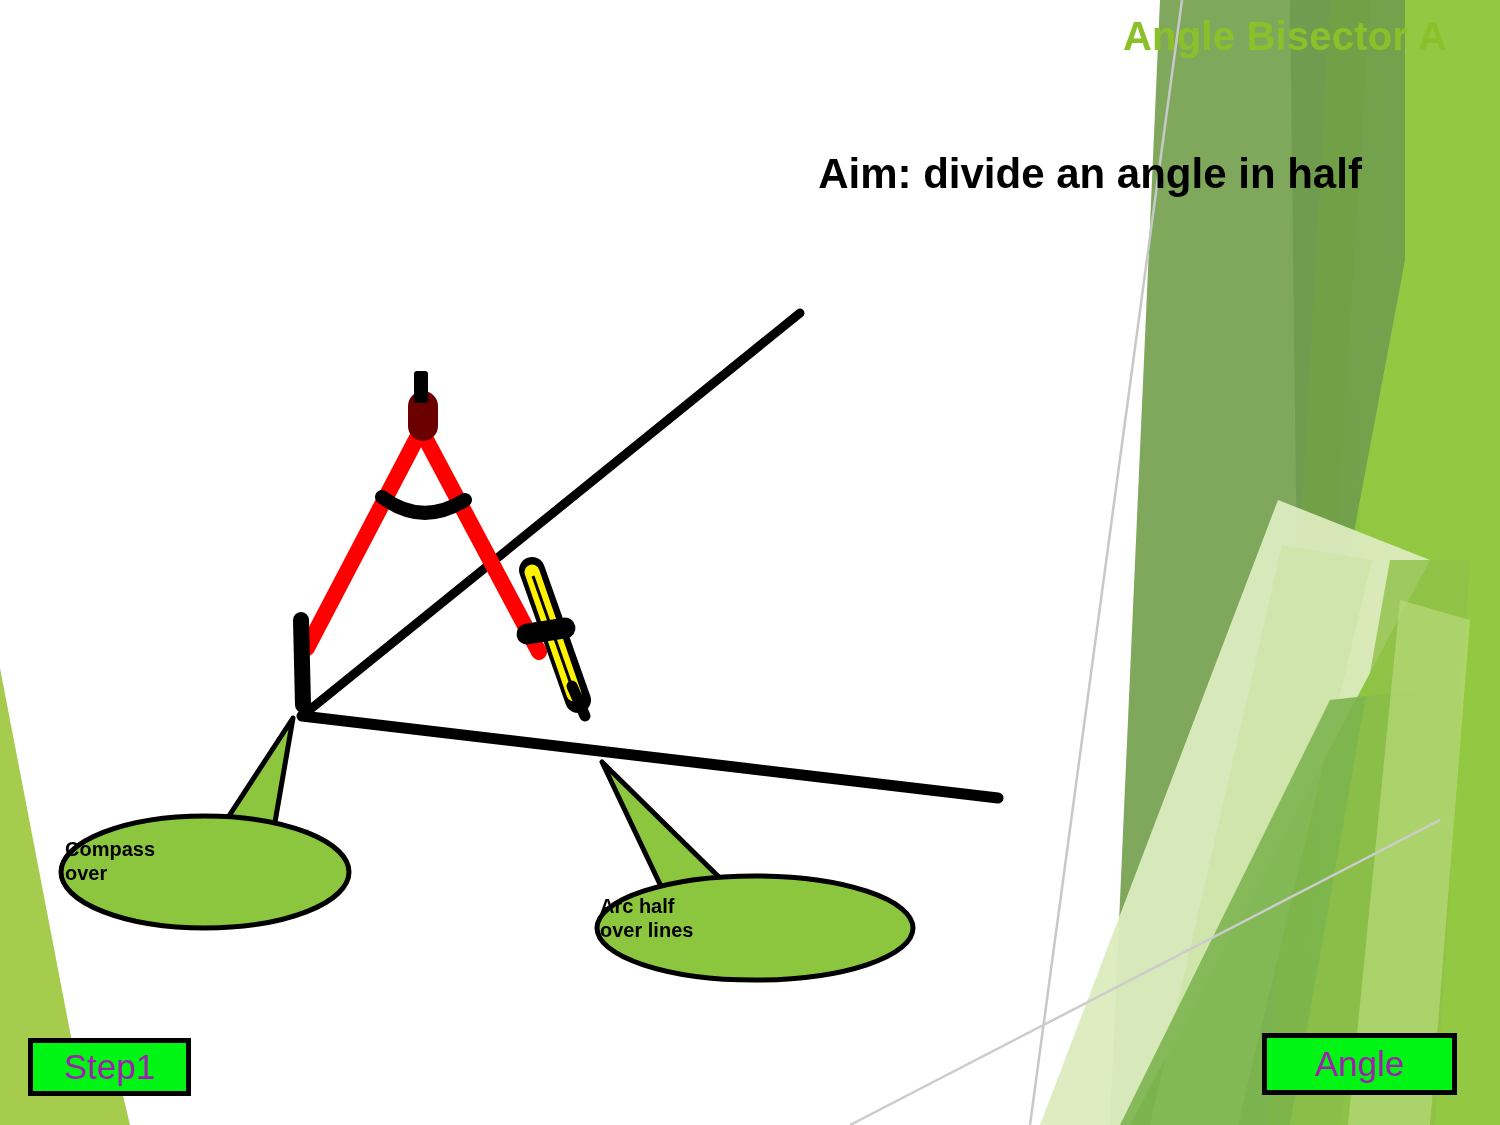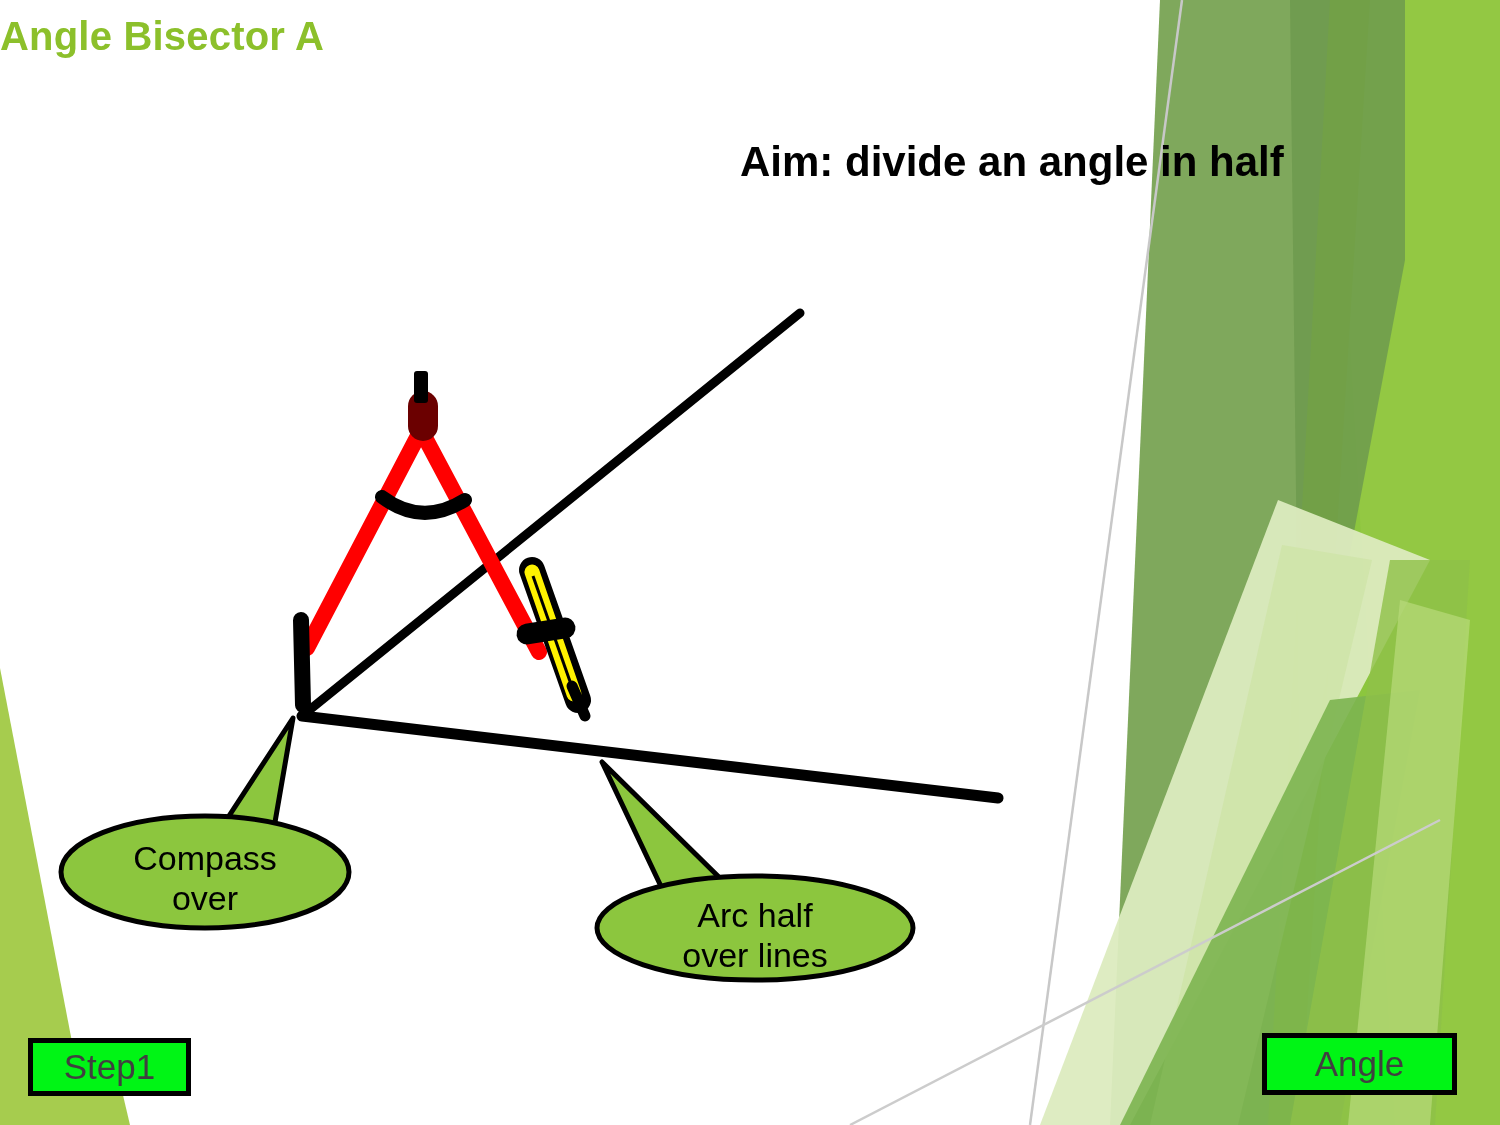--- a/index.html
+++ b/index.html
@@ -24,61 +24,60 @@
   }
   #bg-svg { z-index: 1; }
   #art-svg { z-index: 2; }
 
   .txt-layer { position: absolute; z-index: 3; }
 
   #slide-title {
     left: 0;
     top: 14px;
     width: 1447px;
-    text-align: left;
+    text-align: right;
     font-size: 40px;
     font-weight: bold;
     color: #8CC02B;
     letter-spacing: 0.2px;
   }
   #slide-subtitle {
     left: 740px;
-    top: 138px;
+    top: 150px;
     width: 700px;
-    text-align: left;
+    text-align: center;
     font-size: 42px;
     font-weight: bold;
     color: #000000;
     white-space: nowrap;
   }
 
   .callout-text {
     position: absolute;
     z-index: 3;
-    text-align: center;
-    font-size: 34px;
-    font-weight: normal;
+    font-size: 20px;
+    font-weight: bold;
     color: #000000;
     line-height: 1.18;
   }
   #callout-text-1 { left: 65px; top: 838px; width: 280px; }
   #callout-text-2 { left: 600px; top: 895px; width: 310px; }
 
   .nav-button {
     position: absolute;
     z-index: 4;
     background: #00F515;
     border: 5px solid #000000;
     box-sizing: border-box;
     display: flex;
     align-items: center;
     justify-content: center;
     font-size: 35px;
     font-weight: normal;
-    color: #404040;
+    color: #a21caf;
     cursor: pointer;
   }
   #btn-step1 { left: 28px; top: 1038px; width: 163px; height: 58px; }
   #btn-home  { left: 1262px; top: 1033px; width: 195px; height: 62px; }
 </style>
 </head>
 <body>
 
 <div id="slide">
 

